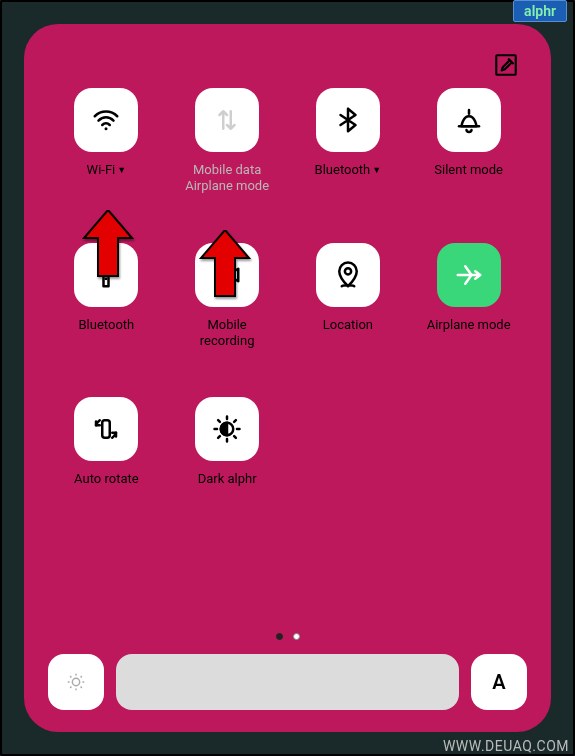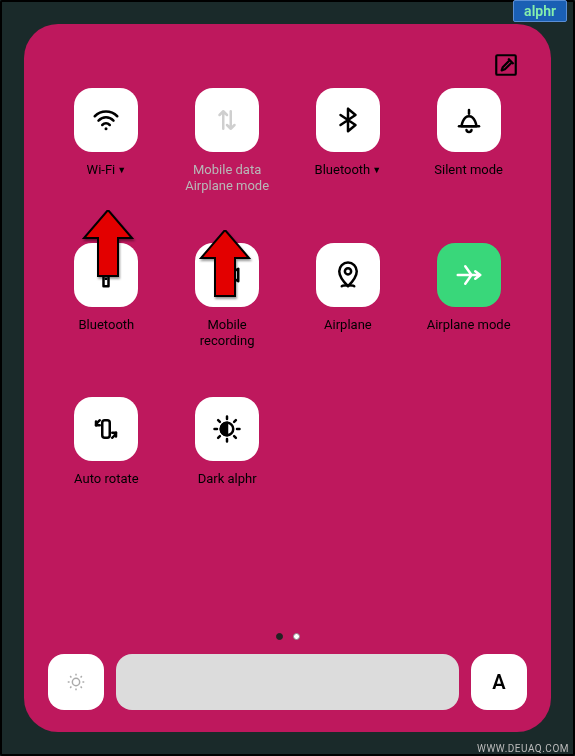--- a/index.html
+++ b/index.html
@@ -20,21 +20,21 @@
     position: absolute; top: 0; right: 8px;
     background: #1a5fb4; color: #86efac;
     font-size: 14px; font-weight: 600;
     padding: 2px 10px;
     border: 1px solid #5a8ed4;
     border-radius: 2px;
     z-index: 30;
   }
   .credit {
     position: absolute; bottom: 2px; right: 6px;
-    color: #bbb; font-size: 10px; letter-spacing: 0.5px;
+    color: #bbb; font-size: 14px; letter-spacing: 0.5px;
     z-index: 30;
   }
   .panel {
     position: absolute;
     left: 24px; right: 24px; top: 24px; bottom: 24px;
     background: #be185d;
     border-radius: 34px;
     padding: 24px 20px 18px;
     display: flex; flex-direction: column;
   }
@@ -197,21 +197,21 @@
       <div class="tile">
         <div class="tile-icon">
           <span style="display: flex; width: 30px; height: 30px;">
             <svg viewBox="0 0 24 24" fill="none" stroke="#000" stroke-width="2" stroke-linejoin="round">
               <path d="M12 21 C12 21 5 14 5 9 A7 7 0 0 1 19 9 C19 14 12 21 12 21 Z"></path>
               <circle cx="12" cy="9" r="2.5"></circle>
               <path d="M7 21 C7 20 17 20 17 21" stroke-linecap="round"></path>
             </svg>
           </span>
         </div>
-        <div class="tile-label">Airplane</div>
+        <div class="tile-label">Location</div>
       </div>
       <div class="tile">
         <div class="tile-icon active">
           <span style="display: flex; width: 30px; height: 30px;">
             <svg viewBox="0 0 24 24" fill="none" stroke="#fff" stroke-width="2" stroke-linecap="round" stroke-linejoin="round">
               <path d="M3 12 L21 12 M14 12 L9 5 M14 12 L9 19 M21 12 L17 9 M21 12 L17 15"></path>
             </svg>
           </span>
         </div>
         <div class="tile-label">Airplane mode</div>

